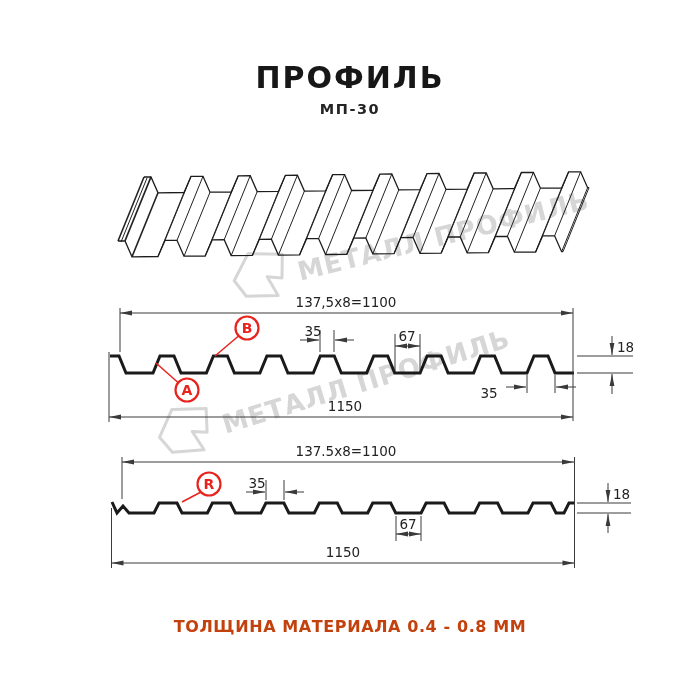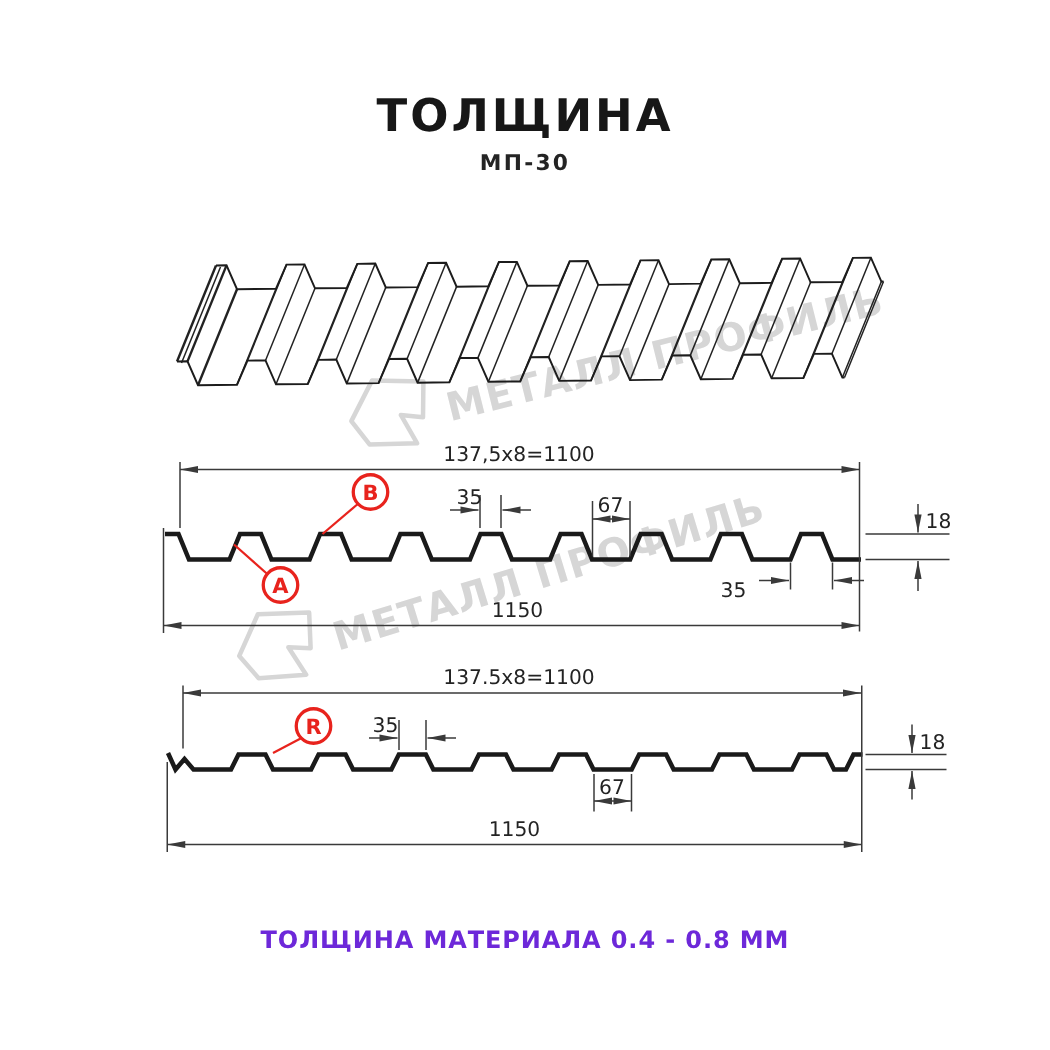--- a/index.html
+++ b/index.html
@@ -1,33 +1,33 @@
 <!DOCTYPE html>
 <html style="--red: #e8231d; --line: #1a1a1a; --wm: #d6d6d6;"><head>
 <meta charset="utf-8">
 <style>
   html,body{margin:0;padding:0;}
   body{width:700px;height:700px;position:relative;background:#ffffff;overflow:hidden;
        font-family:"DejaVu Sans","Liberation Sans",sans-serif;}
   .abs{position:absolute;left:0;width:700px;text-align:center;}
   .title{top:60px;font-size:30px;font-weight:bold;letter-spacing:2px;color:#171717;}
   .subtitle{top:101px;font-size:14.5px;font-weight:600;letter-spacing:1.5px;color:#242424;}
-  .footer{top:617px;font-size:16px;font-weight:600;letter-spacing:0.6px;color:#6d28d9;}
+  .footer{top:617px;font-size:16px;font-weight:600;letter-spacing:0.6px;color:#c2410c;}
   svg{position:absolute;top:0;left:0;}
   .dim-t{font-size:13.5px;fill:#232323;}
   .thin{stroke:#3a3a3a;stroke-width:1;fill:none;}
   .red{stroke:var(--red,#e8231d);fill:none;}
   .lbl-t{font-size:14px;font-weight:bold;fill:var(--red,#e8231d);text-anchor:middle;}
   .wm-text{font-size:26px;font-weight:bold;letter-spacing:1px;fill:var(--wm,#d6d6d6);}
   .wm-logo{stroke:var(--wm,#d6d6d6);stroke-width:3;fill:none;stroke-linejoin:round;}
 </style>
 </head>
 <body>
 
-<div class="abs title">ТОЛЩИНА</div>
+<div class="abs title">ПРОФИЛЬ</div>
 <div class="abs subtitle">МП-30</div>
 <div class="abs footer">ТОЛЩИНА МАТЕРИАЛА 0.4 - 0.8 ММ</div>
 
 <svg id="draw" width="700" height="700" viewBox="0 0 700 700">
   <defs>
     <marker id="arr" markerUnits="userSpaceOnUse" markerWidth="13" markerHeight="8" refX="12.5" refY="4" orient="auto-start-reverse">
       <path d="M0.5,1.6 L12.5,4 L0.5,6.4 Z" fill="#3a3a3a"></path>
     </marker>
     <path id="mp-logo" d="M2,26 L22,3 L55,12 L49,35 L35,30 L41,51 L10,44 Z"></path>
   </defs>

